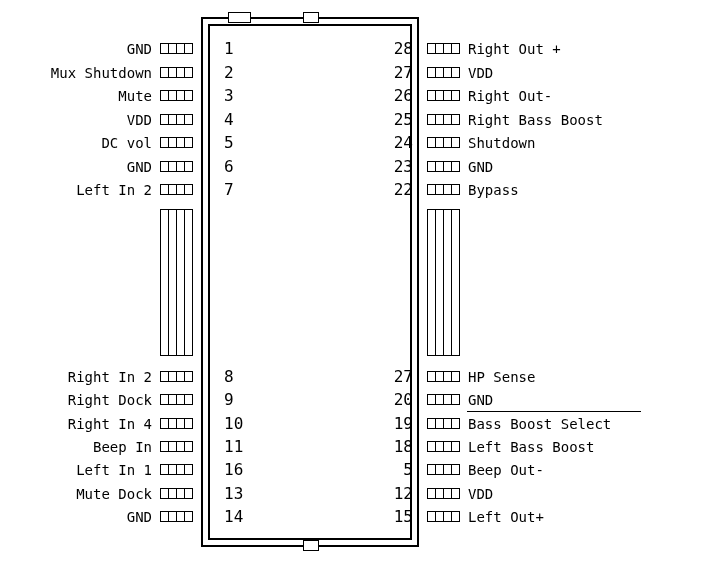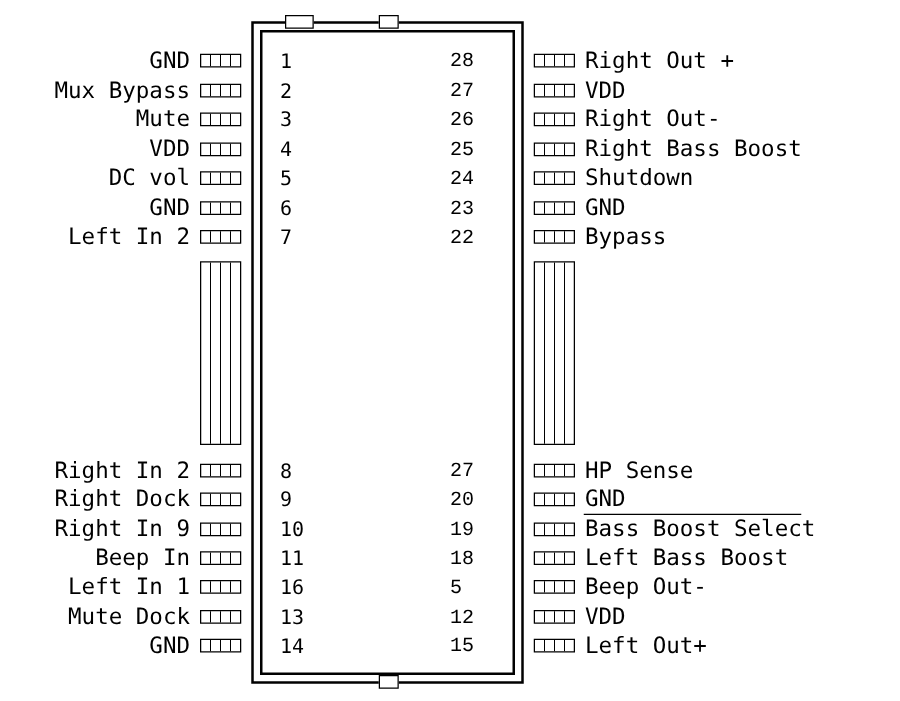--- a/index.html
+++ b/index.html
@@ -12,30 +12,30 @@
   .chip-inner{position:absolute;left:5px;top:5px;right:5px;bottom:5px;border:2px solid #000;}
 
   
   .tab{position:absolute;background:#fff;border:1px solid #000;}
   .tab.t1{left:228px;top:12px;width:21px;height:9px;}
   .tab.t2{left:303px;top:12px;width:14px;height:9px;}
   .tab.t3{left:303px;top:540px;width:14px;height:9px;}
 
   
   .row{position:absolute;left:0;width:720px;height:0;}
-  .row .lbl{position:absolute;top:-9px;font-size:18px;line-height:18px;white-space:pre;}
+  .row .lbl{position:absolute;top:-9px;font-size:14px;line-height:18px;white-space:pre;}
   .row.left .lbl{left:0;width:152px;text-align:right;}
   .row.right .lbl{left:468px;text-align:center;}
   .pad{position:absolute;top:-6px;width:31px;height:9px;border:1px solid #000;background-color:#fff;
        background-image:repeating-linear-gradient(to right,transparent 0 7px,#000 7px 8px);}
   .row.left .pad{left:160px;}
   .row.right .pad{left:427px;}
   .num{position:absolute;top:-10px;font-size:16px;line-height:20px;}
   .row.left .num{left:224px;}
-  .row.right .num{left:360px;width:34px;text-align:left;font-family:Liberation Mono, monospace;}
+  .row.right .num{left:379px;width:34px;text-align:right;}
 
   
   .bigpad{position:absolute;top:209px;width:31px;height:145px;border:1px solid #000;background-color:#fff;
           background-image:repeating-linear-gradient(to right,transparent 0 7px,#000 7px 8px);}
   .bigpad.l{left:160px;}
   .bigpad.r{left:427px;}
 
   
   .sigbar{position:absolute;left:467px;top:411px;width:174px;height:0;border-top:1px solid #000;}
 </style>
@@ -55,21 +55,21 @@
   <div class="bigpad r"></div>
 
   <div class="sigbar"></div>
 
   <div class="row left" style="top:49px">
     <span class="lbl">GND</span>
     <span class="pad"></span>
     <span class="num">1</span>
   </div>
   <div class="row left" style="top:73px">
-    <span class="lbl">Mux Bypass</span>
+    <span class="lbl">Mux Shutdown</span>
     <span class="pad"></span>
     <span class="num">2</span>
   </div>
   <div class="row left" style="top:96px">
     <span class="lbl">Mute</span>
     <span class="pad"></span>
     <span class="num">3</span>
   </div>
   <div class="row left" style="top:120px">
     <span class="lbl">VDD</span>
@@ -96,21 +96,21 @@
     <span class="lbl">Right In 2</span>
     <span class="pad"></span>
     <span class="num">8</span>
   </div>
   <div class="row left" style="top:400px">
     <span class="lbl">Right Dock</span>
     <span class="pad"></span>
     <span class="num">9</span>
   </div>
   <div class="row left" style="top:424px">
-    <span class="lbl">Right In 9</span>
+    <span class="lbl">Right In 4</span>
     <span class="pad"></span>
     <span class="num">10</span>
   </div>
   <div class="row left" style="top:447px">
     <span class="lbl">Beep In</span>
     <span class="pad"></span>
     <span class="num">11</span>
   </div>
   <div class="row left" style="top:470px">
     <span class="lbl">Left In 1</span>

